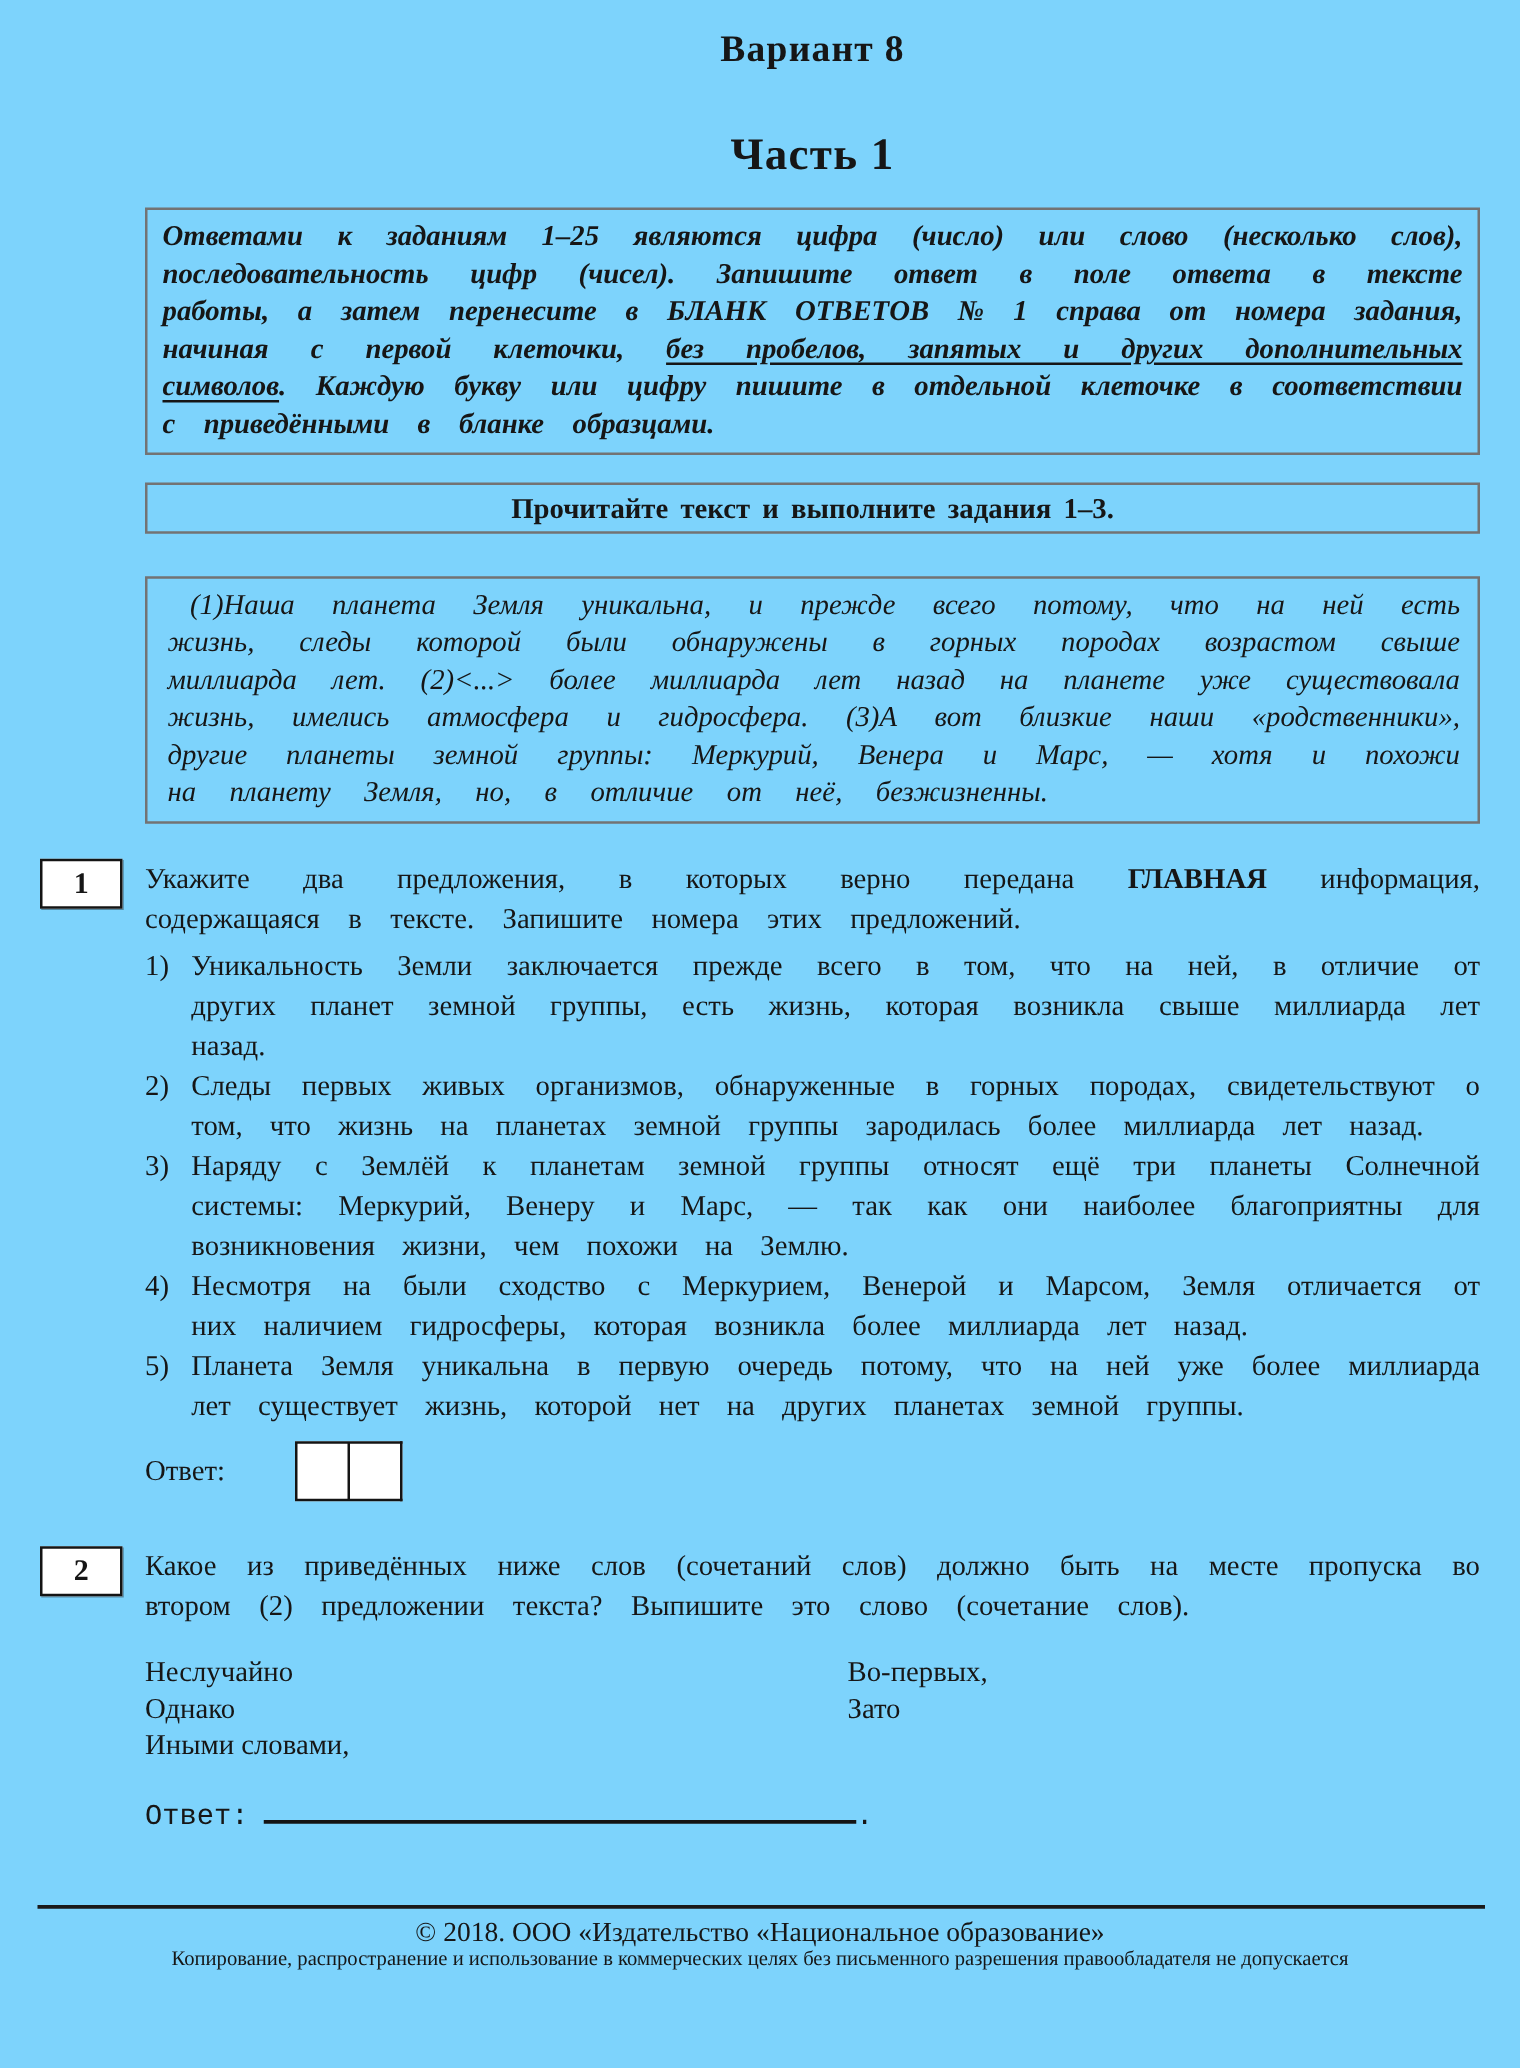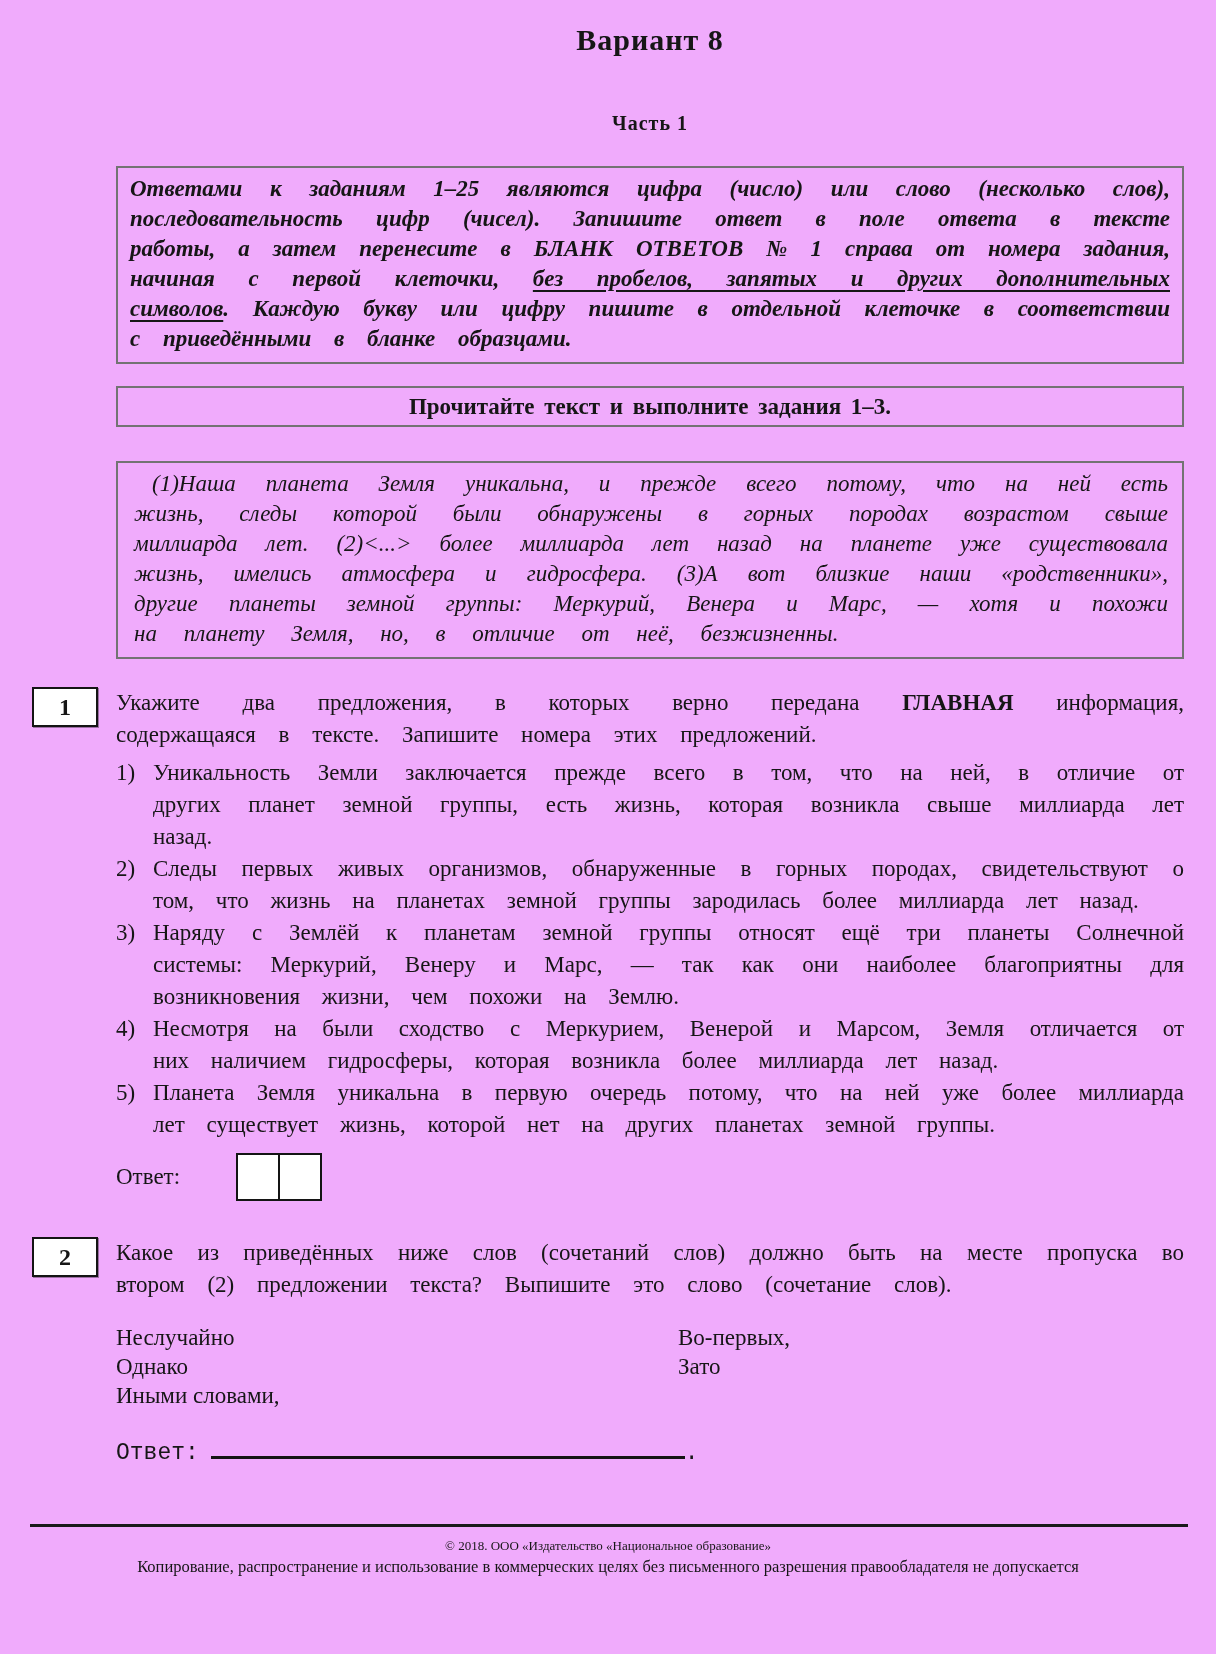--- a/index.html
+++ b/index.html
@@ -1,39 +1,39 @@
 <!DOCTYPE html>
 <html lang="ru"><head>
 <meta charset="utf-8">
 <style>
   html, body { margin: 0; padding: 0; background: #ffffff; }
   .page {
     position: relative;
     width: 1216px;
     height: 1654px;
-    background: #f0abfc;
+    background: #7dd3fc;
     color: #161616;
     font-family: "Liberation Serif", "DejaVu Serif", serif;
     font-size: 23px;
     overflow: hidden;
   }
   .content { margin-left: 116px; margin-right: 32px; }
 
   .title {
     padding-top: 22px;
     text-align: center;
     font-size: 30px;
     font-weight: bold;
     letter-spacing: 1px;
     line-height: 36px;
   }
   .part {
     margin-top: 48px;
     text-align: center;
-    font-size: 20px;
+    font-size: 36px;
     font-weight: bold;
     letter-spacing: 1px;
     line-height: 34px;
   }
 
   .box { border: 2px solid #737373; }
 
   .instr-box { margin-top: 26px; padding: 6px 12px 8px 12px; }
   .instr-text {
     margin: 0;
@@ -115,21 +115,21 @@
     display: inline-block;
     width: 474px;
     height: 20px;
     margin-left: 12px;
     border-bottom: 3px solid #141414;
     vertical-align: baseline;
   }
 
   .footer { position: absolute; left: 0; right: 0; top: 1524px; }
   .footer-rule { margin: 0 28px 0 30px; border-top: 3px solid #1a1a1a; }
-  .footer-copy { margin-top: 9px; text-align: center; font-size: 13px; line-height: 20px; }
+  .footer-copy { margin-top: 9px; text-align: center; font-size: 22px; line-height: 20px; }
   .footer-notice { margin-top: 1px; text-align: center; font-size: 16.5px; line-height: 20px; }
 </style>
 </head>
 <body>
 
 <div class="page">
   <div class="content">
 
     <div class="title">Вариант 8</div>
     <div class="part">Часть 1</div>

